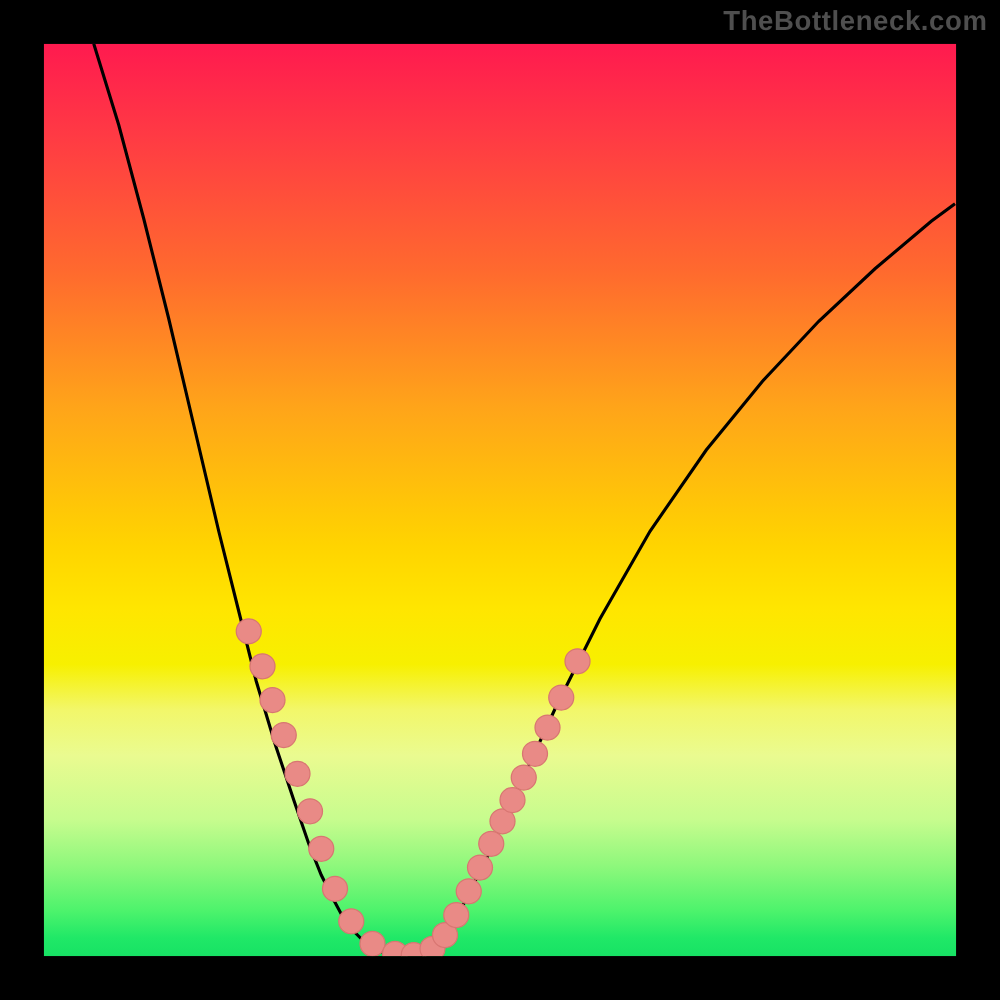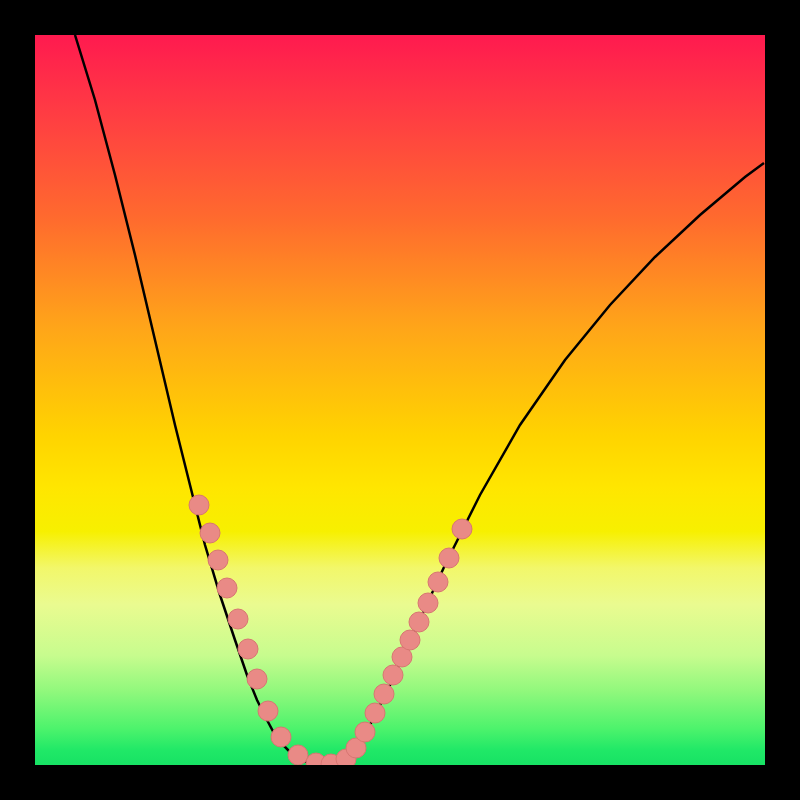--- a/index.html
+++ b/index.html
@@ -64,20 +64,21 @@
     width: 100%;
     height: 100%;
     pointer-events: none;
   }
 </style>
 </head>
 <body>
 
 <div class="container">
 
+  <div class="watermark">TheBottleneck.com</div>
 
   <div class="plot-area">
     <div class="gradient-bg"></div>
 
     <svg class="curve-layer" viewBox="0 0 730 730" preserveAspectRatio="none">
 
       <path id="main-curve-path" fill="none" stroke="#000000" stroke-width="2.5" d="M 40 0 L 60 65 L 80 140 L 100 220 L 120 305 L 140 390 L 155 450 L 170 510 L 185 560 L 200 605 L 212 640 L 222 665 L 232 685 L 240 700 L 248 710 L 255 717 L 260 722 L 266 725 L 272 727 L 278 728 L 278 728 L 285 729 L 292 729 L 300 728 L 308 727 L 308 727 L 320 715 L 335 690 L 355 650 L 380 595 L 410 530 L 445 460 L 485 390 L 530 325 L 575 270 L 620 222 L 665 180 L 710 142 L 729 128 "></path>
 
       <g id="points-group">
           <circle cx="164" cy="470" r="10" fill="#e98a86" stroke="#d87672" stroke-width="1"></circle>

